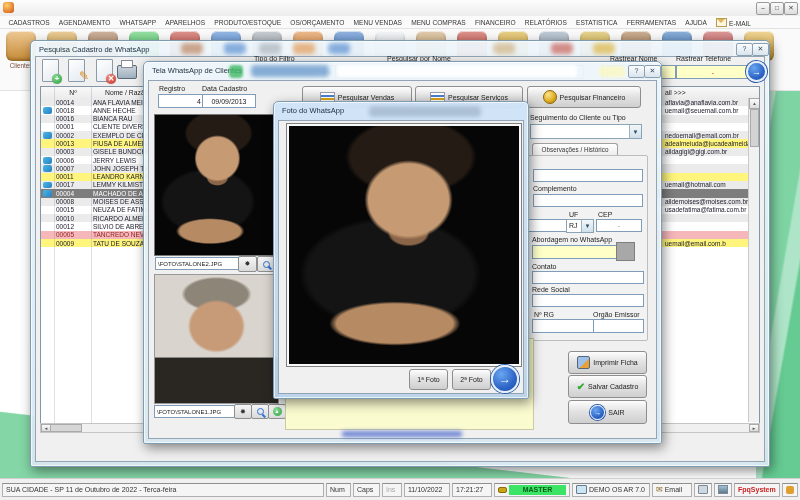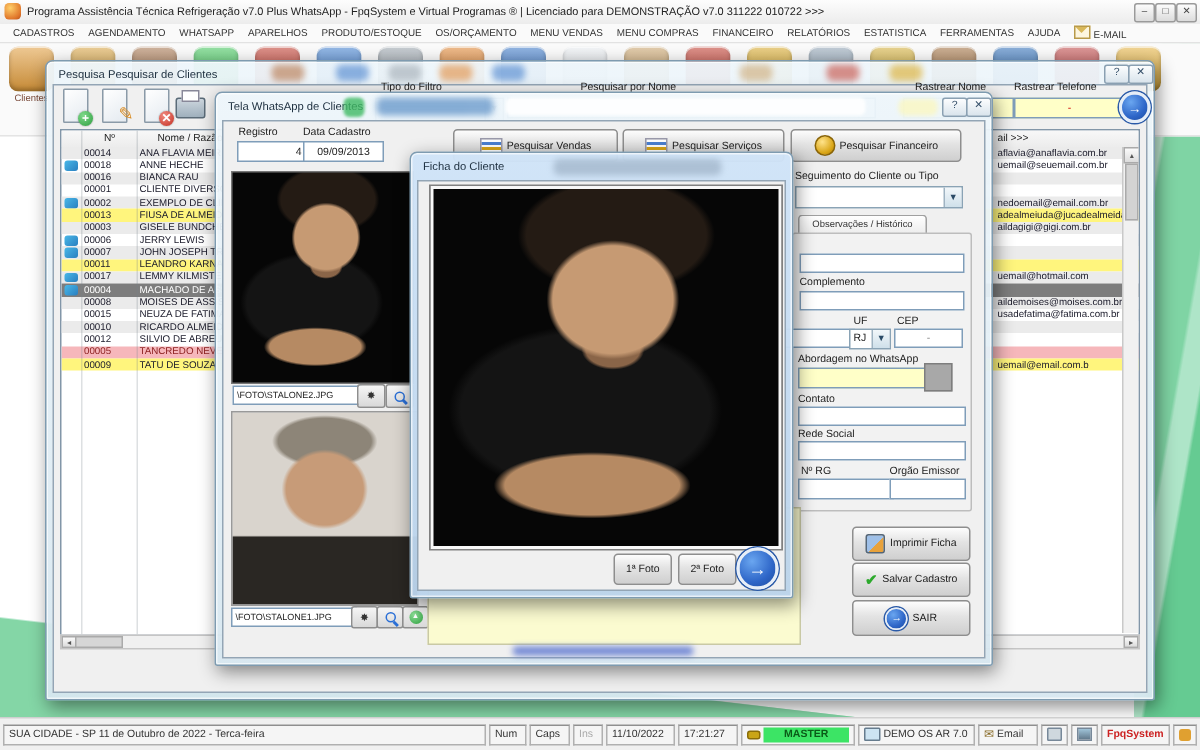--- a/index.html
+++ b/index.html
@@ -144,21 +144,20 @@
 <body>
 
 <div id="stage">
 
   <div class="wp-right"></div>
   <div class="wp-tri1"></div>
   <div class="wp-tri2"></div>
 
   <div class="mtb">
     <div class="app-ico"></div>
-    <div class="mtitle">Programa Assistência Técnica Refrigeração v7.0 Plus WhatsApp - FpqSystem e Virtual Programas ® | Licenciado para  DEMONSTRAÇÃO v7.0 311222 010722 &gt;&gt;&gt;</div>
     <div class="wctl" style="right:30px;">–</div>
     <div class="wctl" style="right:16px;">□</div>
     <div class="wctl" style="right:2px;">✕</div>
   </div>
 
   <div class="menubar">
     <div class="mitem"><span>CADASTROS</span></div>
       <div class="mitem"><span>AGENDAMENTO</span></div>
       <div class="mitem"><span>WHATSAPP</span></div>
       <div class="mitem"><span>APARELHOS</span></div>
@@ -246,21 +245,21 @@
     <div class="tb-ico" style="left: 701px;">
       <div class="tb-glyph" style="background: linear-gradient(rgba(255, 255, 255, 0.45), rgba(0, 0, 0, 0.12)), rgb(192, 69, 69);"></div>
       <div class="tb-cap"></div>
     </div>
     <div class="tb-ico" style="left: 742px;">
       <div class="tb-glyph" style="background: linear-gradient(rgba(255, 255, 255, 0.45), rgba(0, 0, 0, 0.12)), rgb(230, 179, 63);"></div>
       <div class="tb-cap"></div>
     </div>
 
   <div class="win" style="left:30px;top:40px;width:738px;height:425px;z-index:10;">
-    <div class="win-title">Pesquisa Pesquisar de Clientes</div>
+    <div class="win-title">Pesquisa Cadastro de WhatsApp</div>
 
     <div class="gb" style="left:150px;background:#b06a3a;"></div>
     <div class="gb" style="left:193px;background:#3a78c9;"></div>
     <div class="gb" style="left:228px;background:#9aa4ad;"></div>
     <div class="gb" style="left:262px;background:#e08430;"></div>
     <div class="gb" style="left:297px;background:#3a78c9;"></div>
     <div class="gb" style="left:462px;background:#caa36a;"></div>
     <div class="gb" style="left:520px;background:#c23b2e;"></div>
     <div class="gb" style="left:562px;background:#d9a516;"></div>
     <div class="wbtn" style="left:705px;top:2px;">?</div>
@@ -523,21 +522,21 @@
       <div class="btn" style="left:419px;top:319px;width:77px;height:22px;">
         <span class="circ-arrow" style="position:static;width:13px;height:13px;font-size:7px;border-width:1px;">→</span>
           <span>SAIR</span>
       </div>
 
       <div class="blur-redact a" style="left:193px;top:350px;width:120px;height:6px;background:#5b76d0;"></div>
     </div>
   </div>
 
   <div class="win" style="left:273px;top:101px;width:254px;height:296px;z-index:30;background:linear-gradient(rgba(208,228,248,.96),rgba(186,211,235,.96));">
-    <div class="win-title">Ficha do Cliente</div>
+    <div class="win-title">Foto do WhatsApp</div>
     <div class="gb" style="left:95px;top:4px;width:112px;height:11px;background:#8fa3b8;"></div>
     <div class="win-body" style="left:4px;top:18px;right:4px;bottom:4px;background:#f0f0f0;">
       <div class="a ph-dark photo-frame" style="left:8px;top:3px;width:230px;height:238px;"></div>
       <div class="btn" style="left:130px;top:248px;width:37px;height:19px;">1ª Foto</div>
       <div class="btn" style="left:173px;top:248px;width:37px;height:19px;">2ª Foto</div>
       <div class="circ-arrow" style="left:212px;top:244px;width:24px;height:24px;font-size:12px;">
           <span>→</span>
         </div>
     </div>
   </div>

